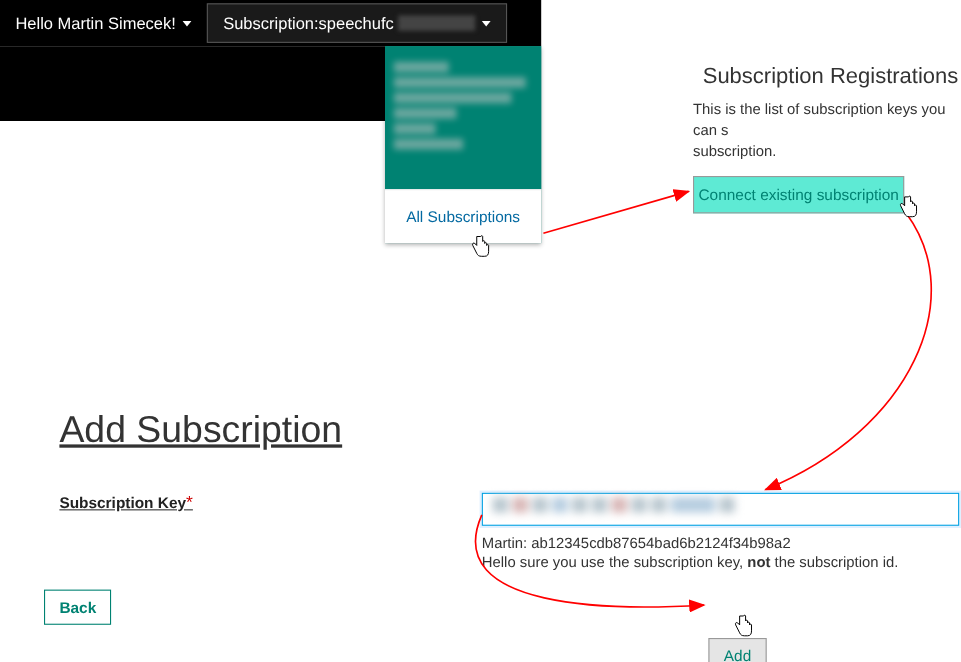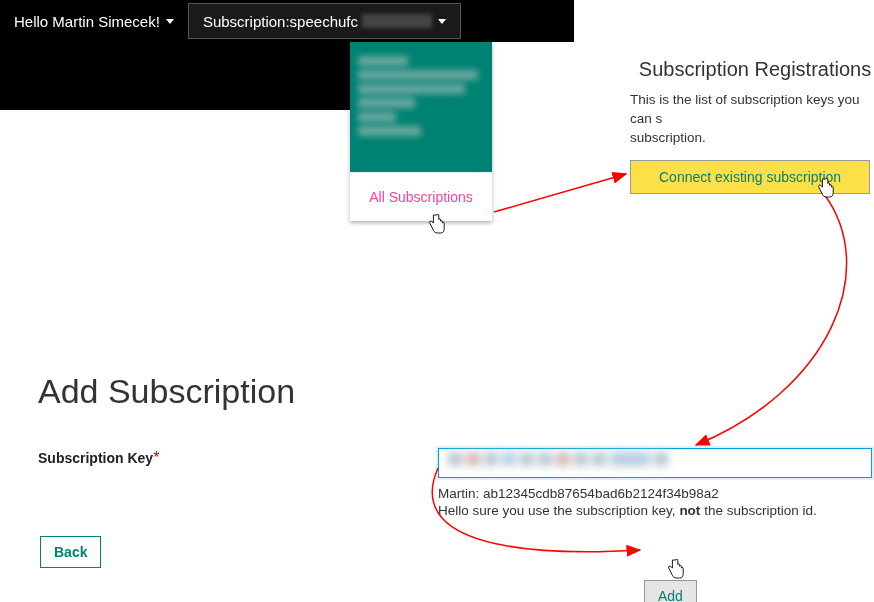--- a/index.html
+++ b/index.html
@@ -9,21 +9,21 @@
       height: 602px;
       background: #ffffff;
       position: relative;
       color: #333;
       overflow: hidden;
     }
     .topbar {
       background: #000;
       display: flex;
       height: 42px;
-      width: 574px;
+      width: 492px;
       position: absolute;
       top: 0;
       left: 0;
     }
     .topbar-item {
       color: #fff;
       font-size: 15px;
       display: flex;
       align-items: center;
       padding: 0 14px;
@@ -71,21 +71,21 @@
       opacity: 0.6;
     }
     .pixelate-row {
       background: #cfe9e4;
       height: 10px;
       margin: 4px 0;
       width: 90%;
     }
     .dropdown-footer {
       background: #fff;
-      color: #ec4899;
+      color: #0369a1;
       font-size: 14px;
       text-align: center;
       padding: 16px 0;
       cursor: pointer;
       border-top: 1px solid #eee;
       position: relative;
     }
     .side-panel {
       position: absolute;
       top: 58px;
@@ -99,32 +99,33 @@
       margin-bottom: 10px;
     }
     .side-desc {
       font-size: 13.5px;
       line-height: 1.4;
       color: #333;
     }
     .connect-btn {
       display: inline-block;
       margin-top: 12px;
-      background: #fde047;
+      background: #5eead4;
       border: 1px solid #999;
       color: #008272;
       font-size: 14px;
-      padding: 8px 28px;
+      padding: 8px 4px;
       cursor: pointer;
       position: relative;
     }
     .add-sub-section {
       position: absolute;
       top: 372px;
-      left: 38px;
+      left: 54px;
+      text-decoration: underline;
     }
     .add-sub-title {
       font-size: 34px;
       font-weight: 300;
       color: #333;
       margin-bottom: 38px;
     }
     .field-label {
       font-size: 14px;
       font-weight: 600;

